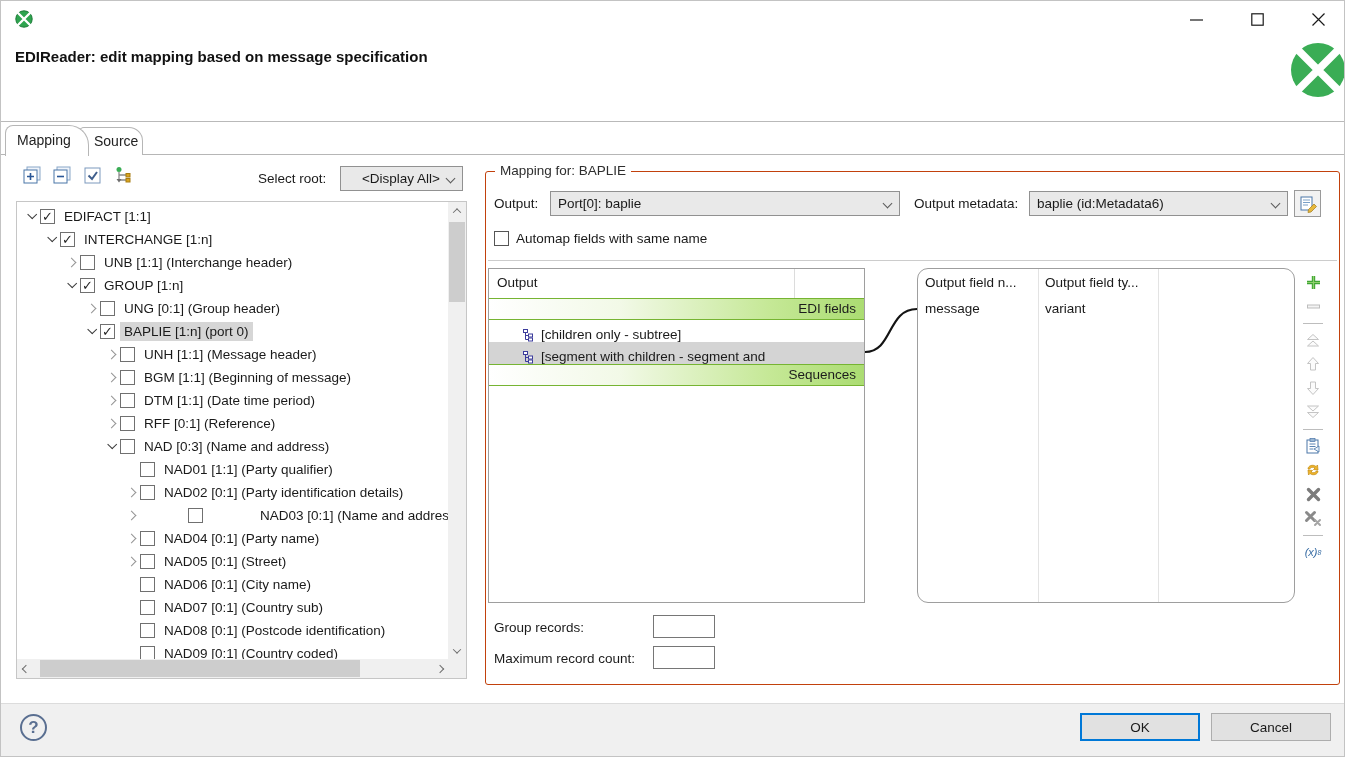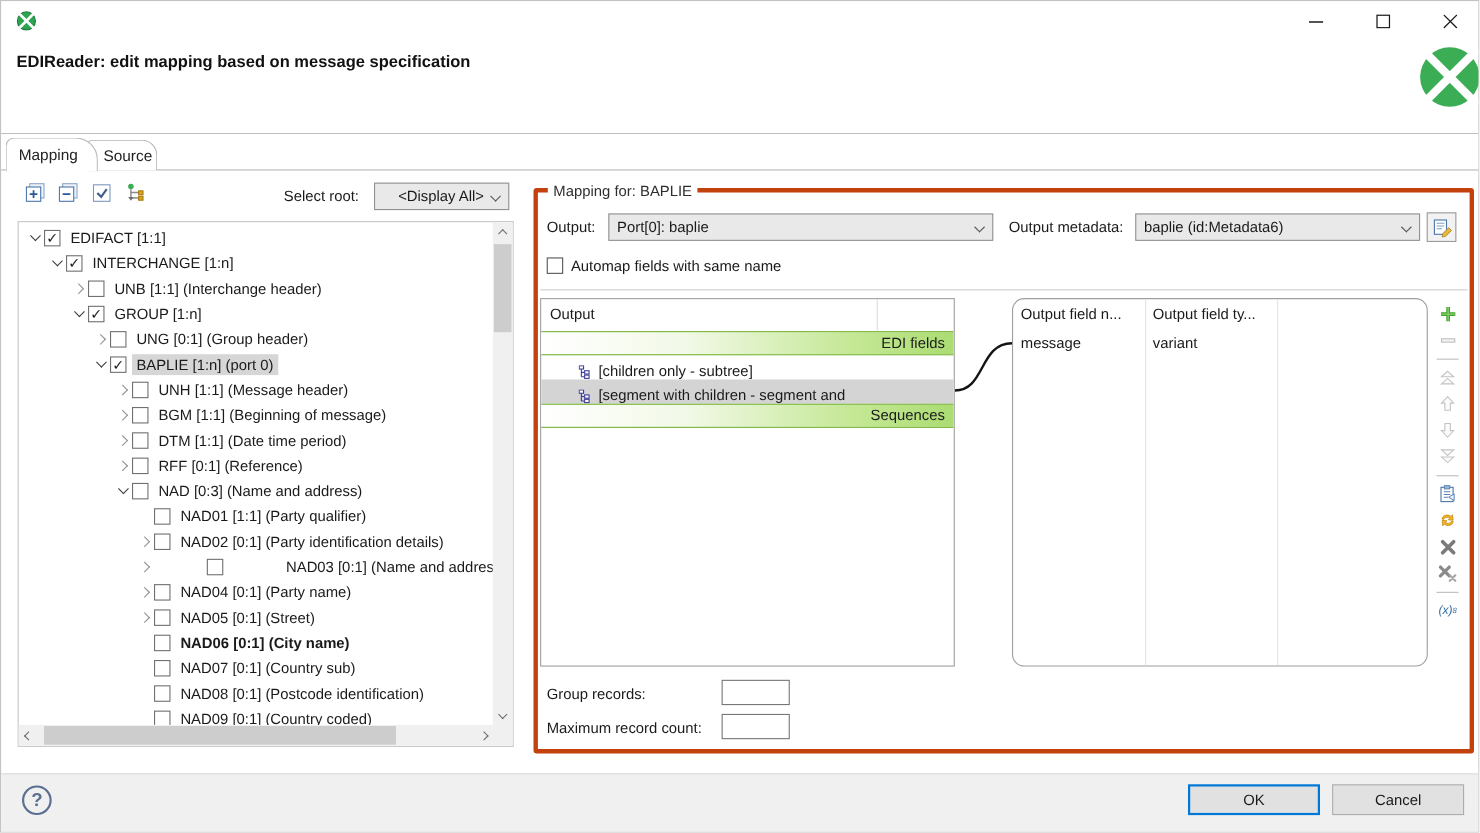--- a/index.html
+++ b/index.html
@@ -62,21 +62,21 @@
   .sb-chev { width:6px; height:6px; border-right:1.4px solid #6e6e6e; border-bottom:1.4px solid #6e6e6e; }
   .up .sb-chev { transform:rotate(-135deg) translate(-1px,-1px); }
   .down .sb-chev { transform:rotate(45deg) translate(-1px,-1px); }
   .left .sb-chev { transform:rotate(135deg); }
   .right .sb-chev { transform:rotate(-45deg); }
   .v-thumb { position:absolute; left:1px; right:1px; top:20px; height:80px; background:#cdcdcd; }
   .h-thumb { position:absolute; top:1px; bottom:1px; left:23px; width:320px; background:#cdcdcd; }
 
   
   #mapping-group { position:absolute; left:484px; top:170px; width:855px; height:514px;
-    border:4px solid #c2410c; border-radius:3px; }
+    border:1px solid #c2410c; border-radius:3px; }
   #group-title { position:absolute; left:9px; top:-9px; background:#fff; padding:0 5px; font-size:13.5px; color:#2e2e2e; }
   .flabel { position:absolute; font-size:13.5px; }
   #output-label { left:8px; top:24px; }
   #output-combo { left:64px; top:19px; width:350px; }
   #output-meta-label { left:428px; top:24px; }
   #output-meta-combo { left:543px; top:19px; width:259px; }
   #edit-metadata-btn { position:absolute; left:808px; top:18px; width:27px; height:27px;
     border:1px solid #9a9a9a; background:#f2f2f2; display:flex; align-items:center; justify-content:center; }
   #automap-row { position:absolute; left:8px; top:59px; display:flex; align-items:center; gap:7px; font-size:13.5px; }
   #automap-checkbox { width:15px; height:15px; border:1px solid #555; background:#fff; }
@@ -310,21 +310,21 @@
           <span class="cb"></span>
           <span class="tlabel">NAD04 [0:1] (Party name)</span>
         </div>
         <div class="tree-row" style="padding-left: 106px;">
           <span class="exp">
             <span class="chev closed"></span>
           </span>
           <span class="cb"></span>
           <span class="tlabel">NAD05 [0:1] (Street)</span>
         </div>
-        <div class="tree-row" style="padding-left: 106px; font-weight: bold;">
+        <div class="tree-row" style="padding-left: 106px;">
           <span class="exp"></span>
           <span class="cb"></span>
           <span class="tlabel">NAD06 [0:1] (City name)</span>
         </div>
         <div class="tree-row" style="padding-left: 106px;">
           <span class="exp"></span>
           <span class="cb"></span>
           <span class="tlabel">NAD07 [0:1] (Country sub)</span>
         </div>
         <div class="tree-row" style="padding-left: 106px;">

